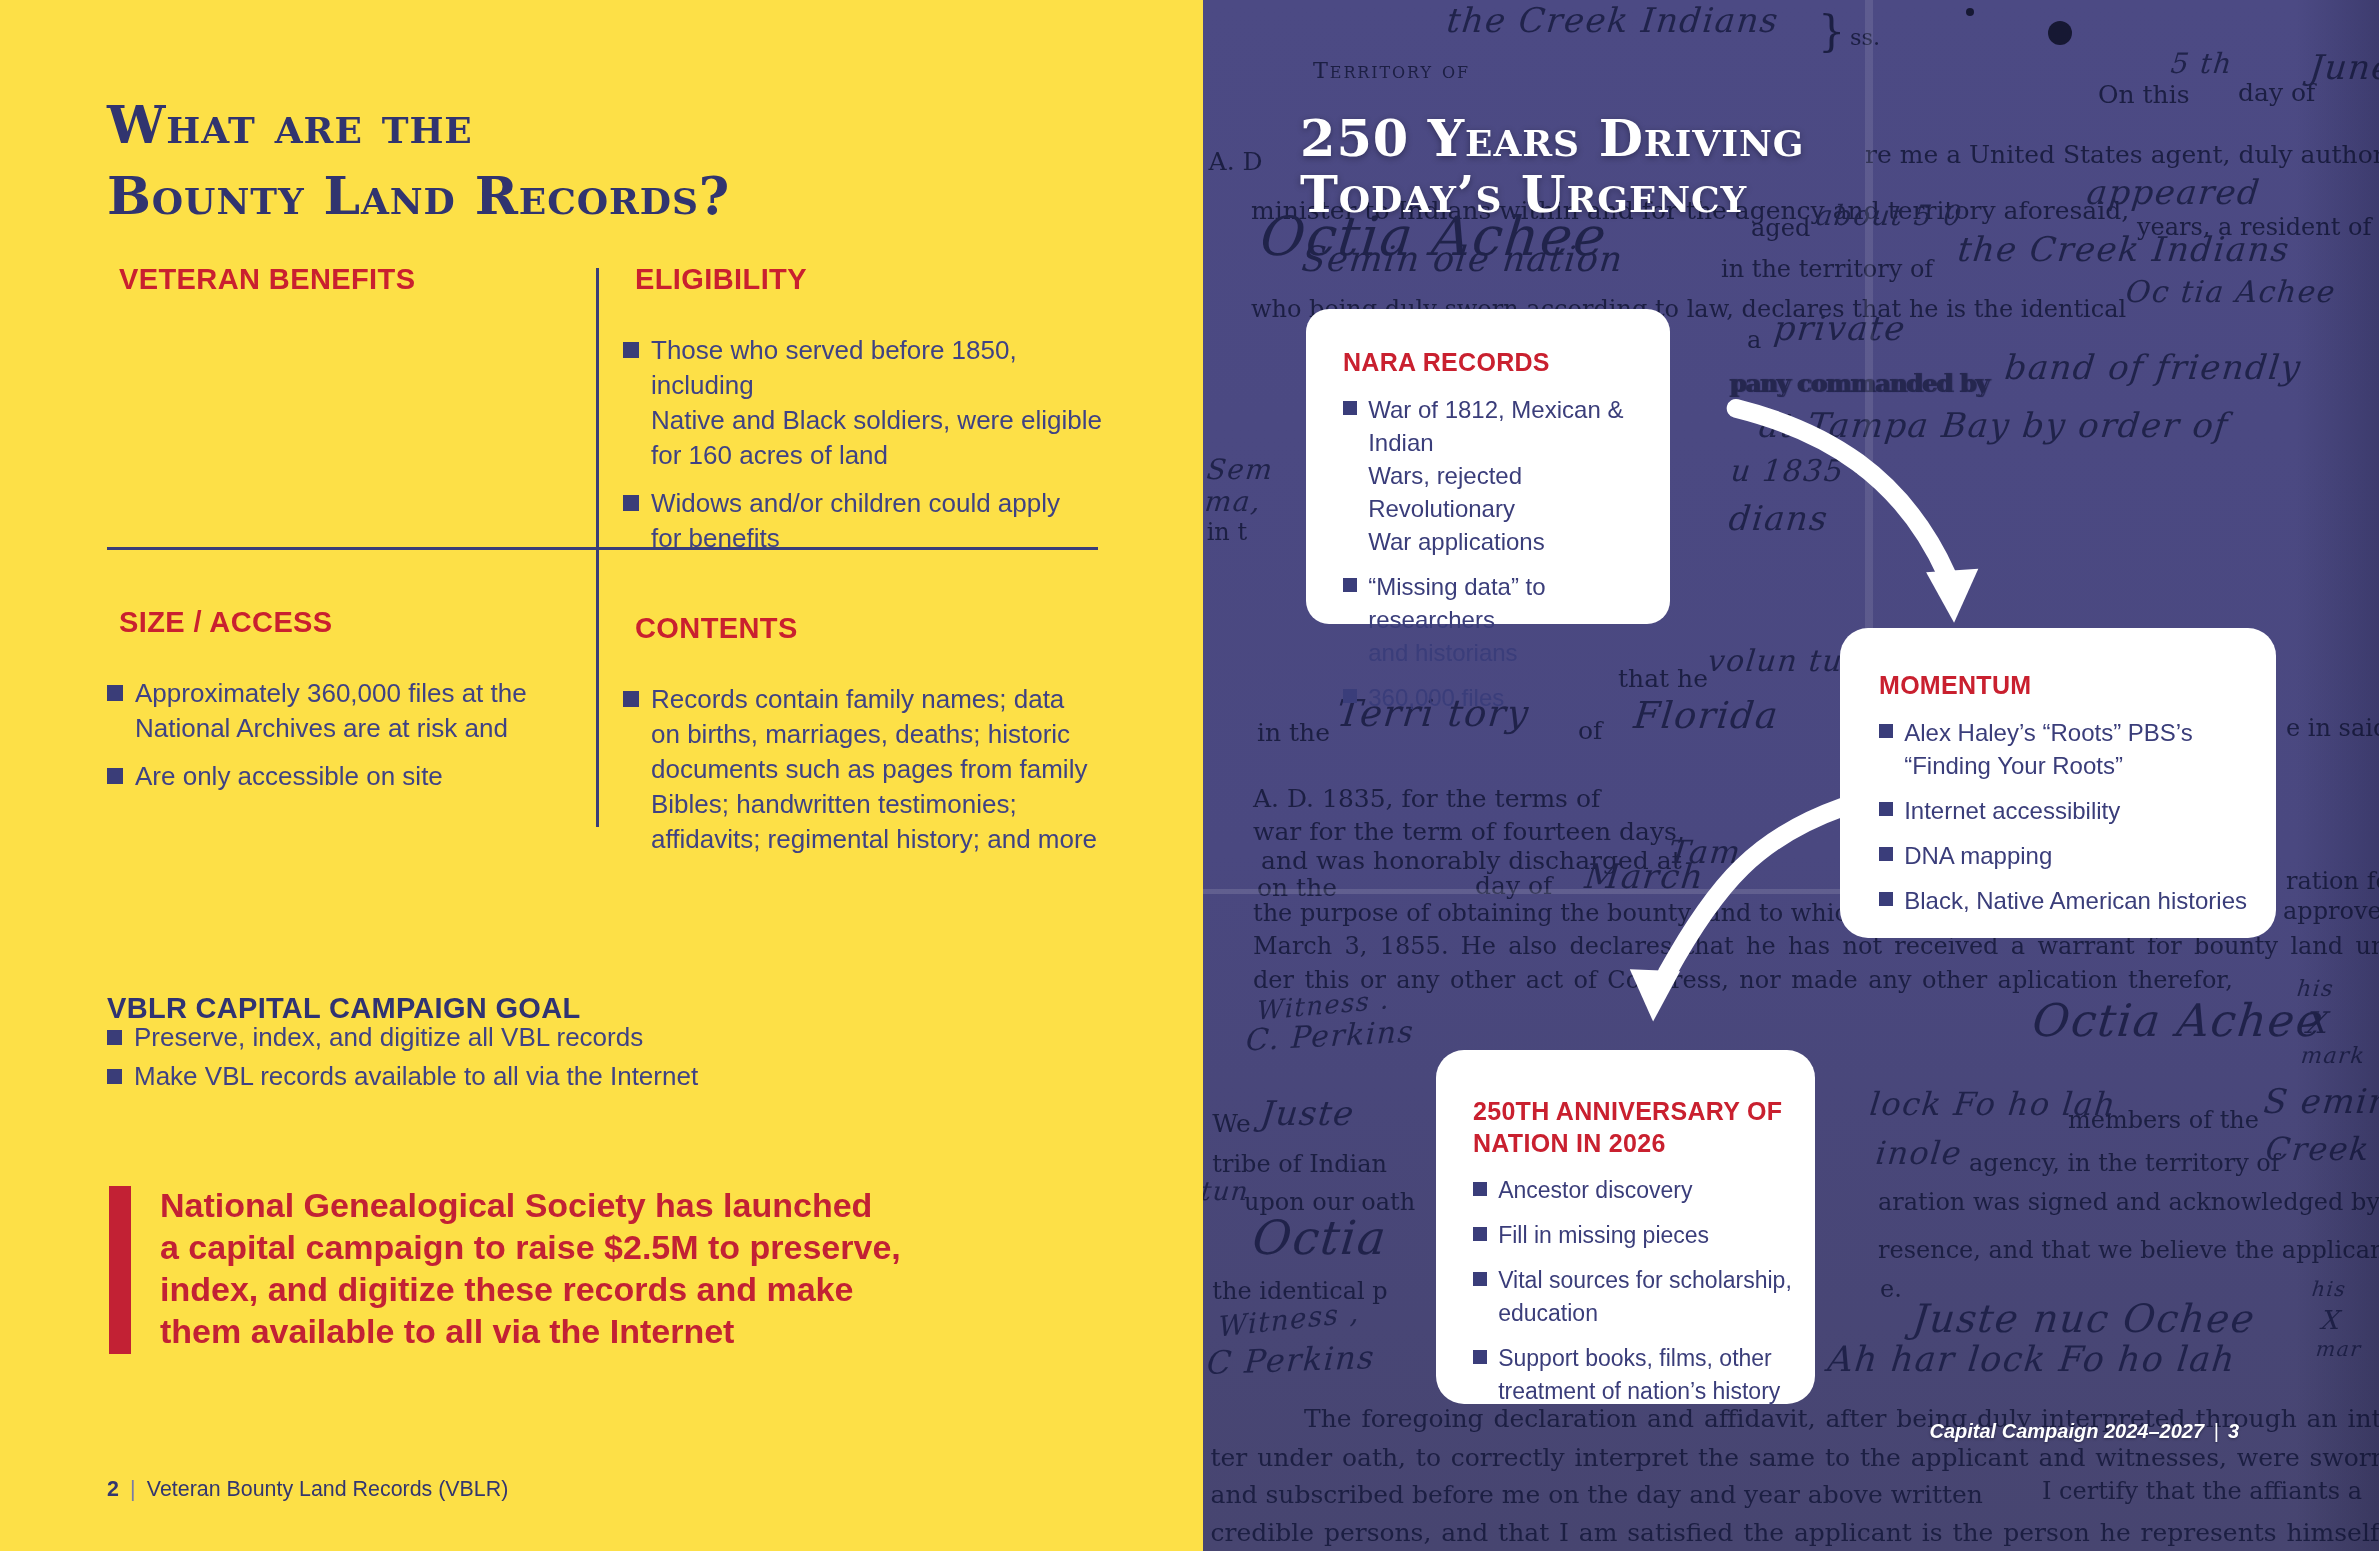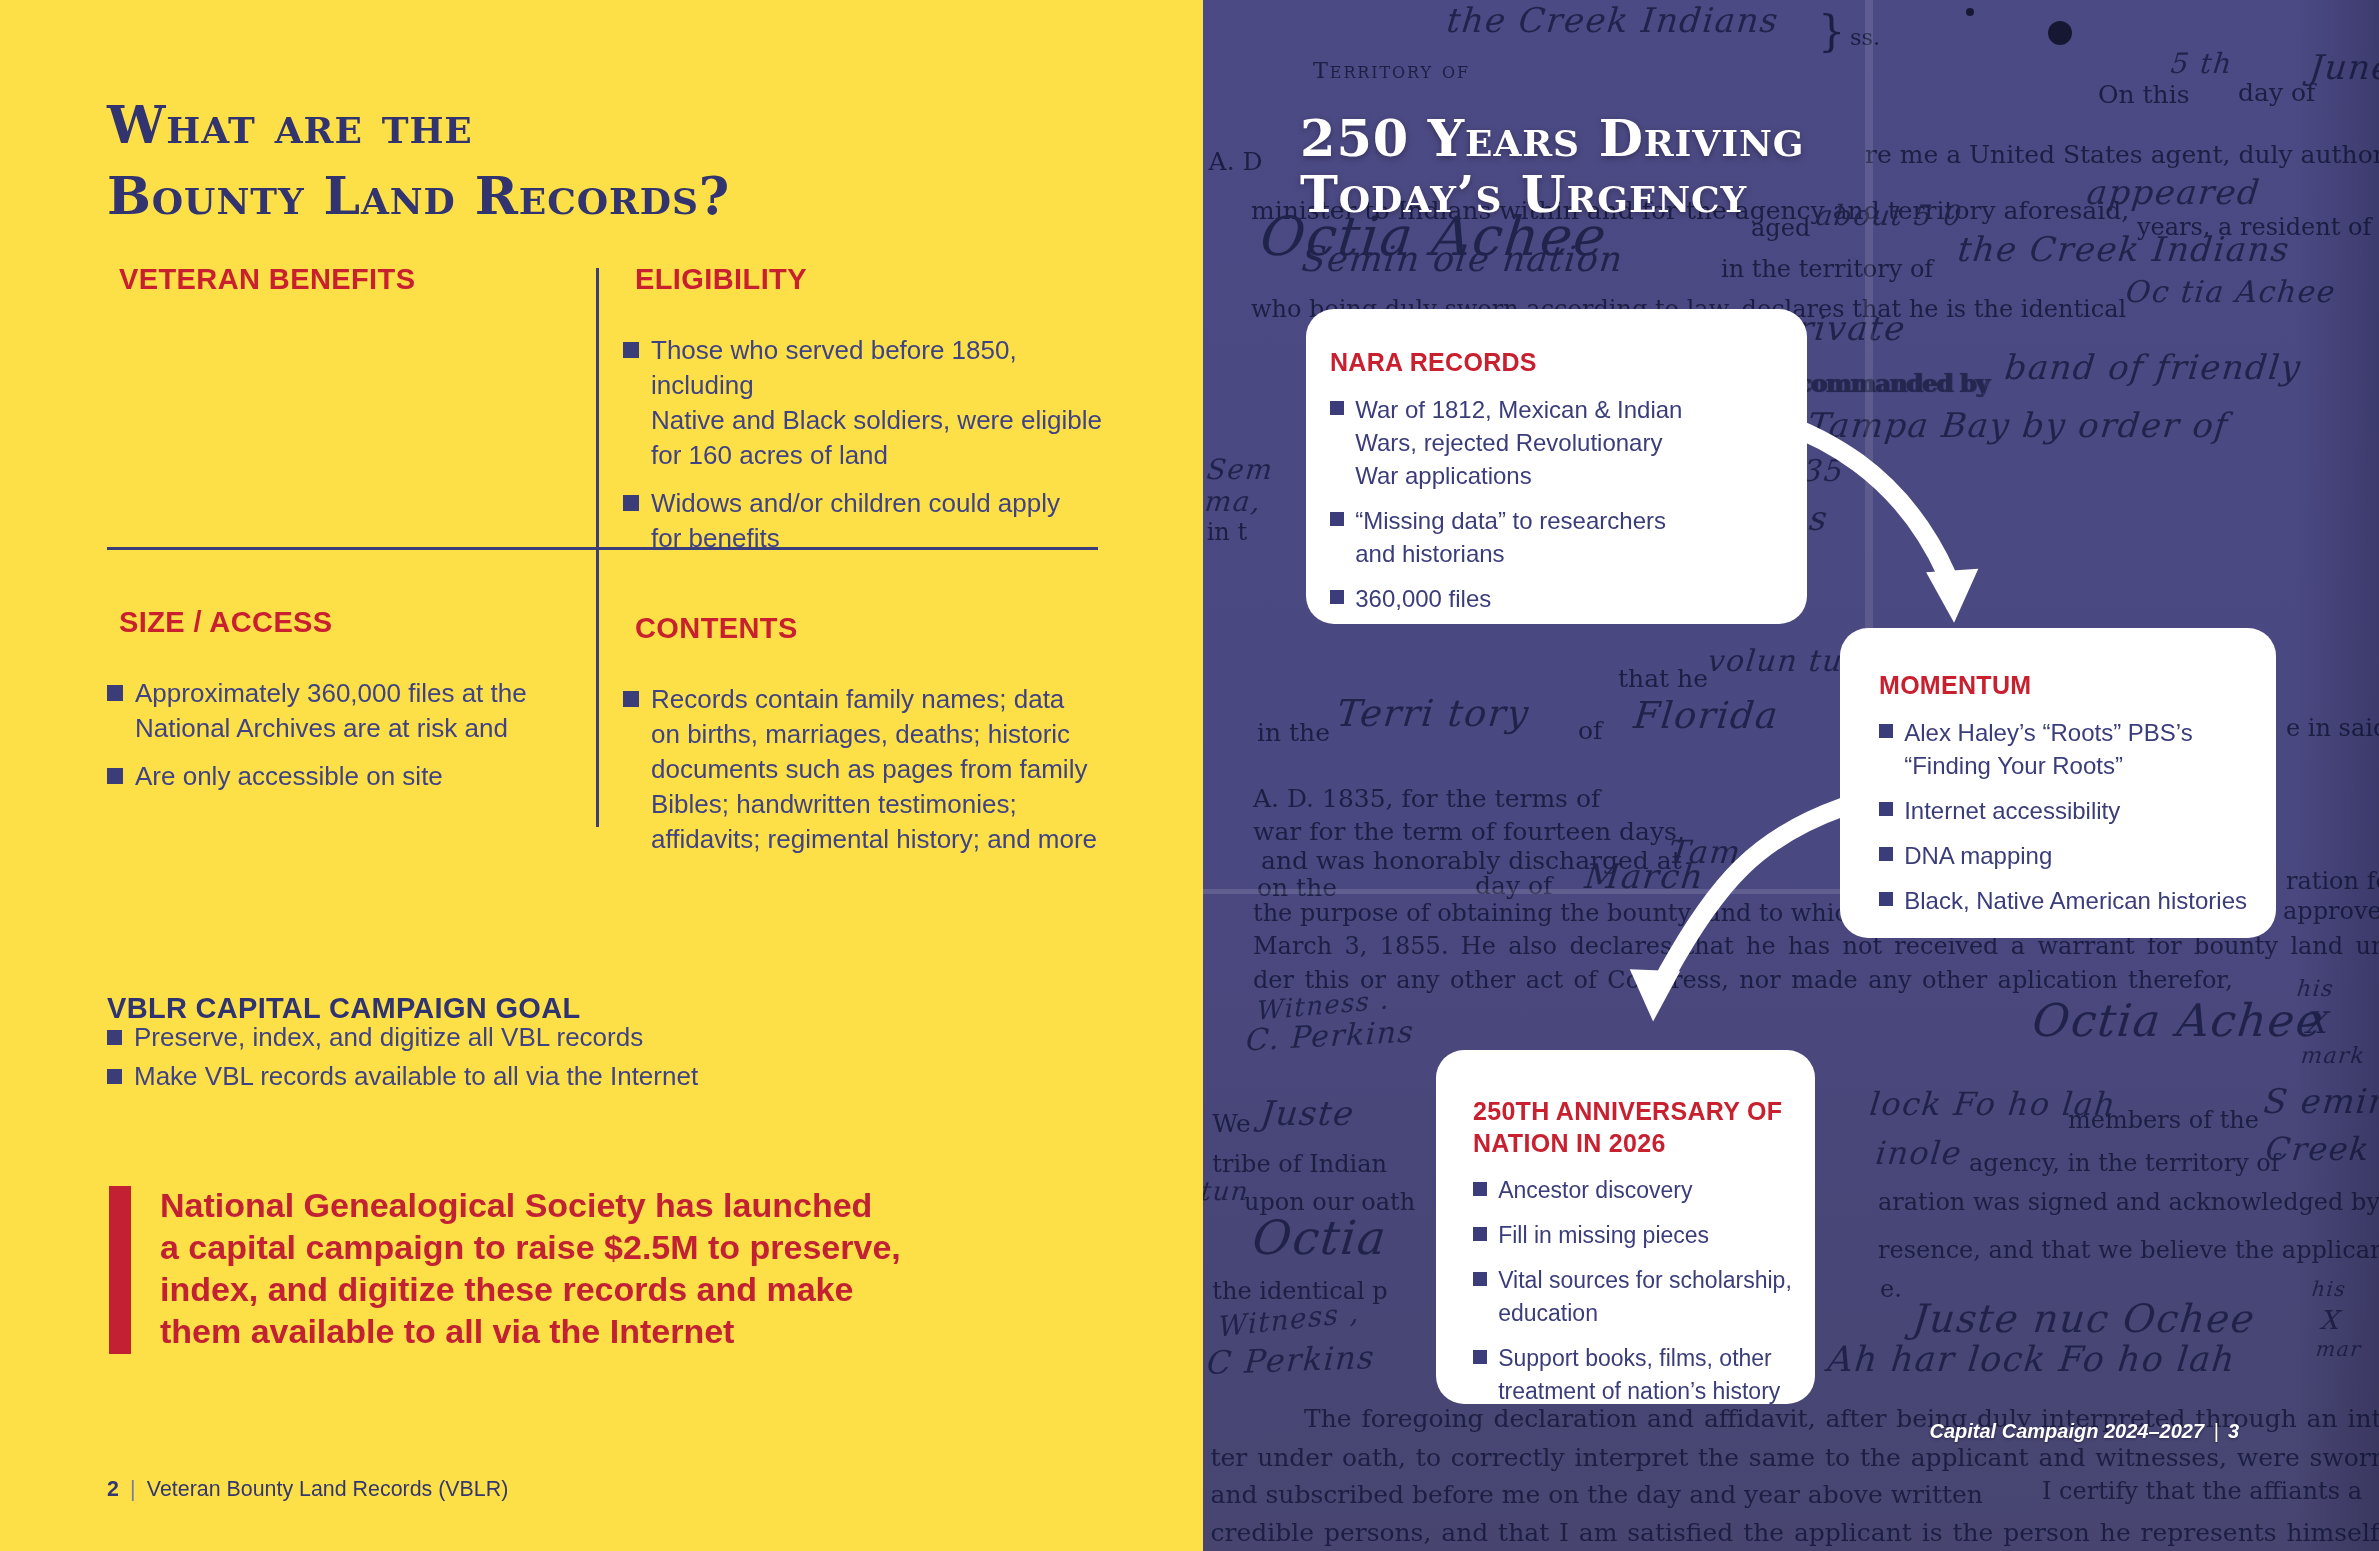--- a/index.html
+++ b/index.html
@@ -47,21 +47,21 @@
   .dl-dot{background:#14162f;border-radius:50%;}
   .streak-v{left:662px;top:0;width:8.4px;height:886px;background:rgba(255,255,255,.10);}
   .streak-h{left:0;top:889px;width:648px;height:4.7px;background:rgba(255,255,255,.13);}
   .edge-shade{right:0;top:0;width:84px;height:1551px;
               background:linear-gradient(to right,rgba(10,10,35,0),rgba(10,10,35,.22));}
   .r-title{left:97px;top:76px;font-family:"DejaVu Serif",serif;font-weight:bold;
            font-variant:small-caps;font-size:51px;line-height:56px;color:#ffffff;
            white-space:pre-line;letter-spacing:0.9px;text-shadow:0 1.9px 6.5px rgba(0,0,15,.35);}
   .arrows{left:0;top:0;width:1176px;height:1551px;}
   .callout{background:#ffffff;border-radius:28px;box-sizing:border-box;}
-  .b1{left:103px;top:309px;width:501px;height:315px;padding:37px 26px 24px 24px;}
+  .b1{left:103px;top:309px;width:364px;height:315px;padding:37px 26px 24px 37px;border-radius:23px;}
   .b2{left:637px;top:628px;width:436px;height:310px;padding:41px 26px 24px 39px;}
   .b3{left:233px;top:1050px;width:379px;height:354px;padding:45px 17px 24px 37px;}
   .box-h{margin:0 0 15px 0;font-size:25px;font-weight:bold;letter-spacing:0.3px;color:#c9202f;
          line-height:32px;}
   .callout ul.blist{gap:12px;}
   .callout .sq{width:14px;height:14px;margin:8.4px 11.2px 0 0;background:#3a3d7a;}
   .callout .bt{font-size:24px;line-height:33px;color:#3a3d7a;}
   .b3 .bt{font-size:23px;line-height:33px;}
   .footer-r{right:140px;top:1420px;font-size:20px;color:#ffffff;font-weight:bold;
             text-shadow:0 0.9px 2.8px rgba(0,0,20,.4);font-style:italic;}

